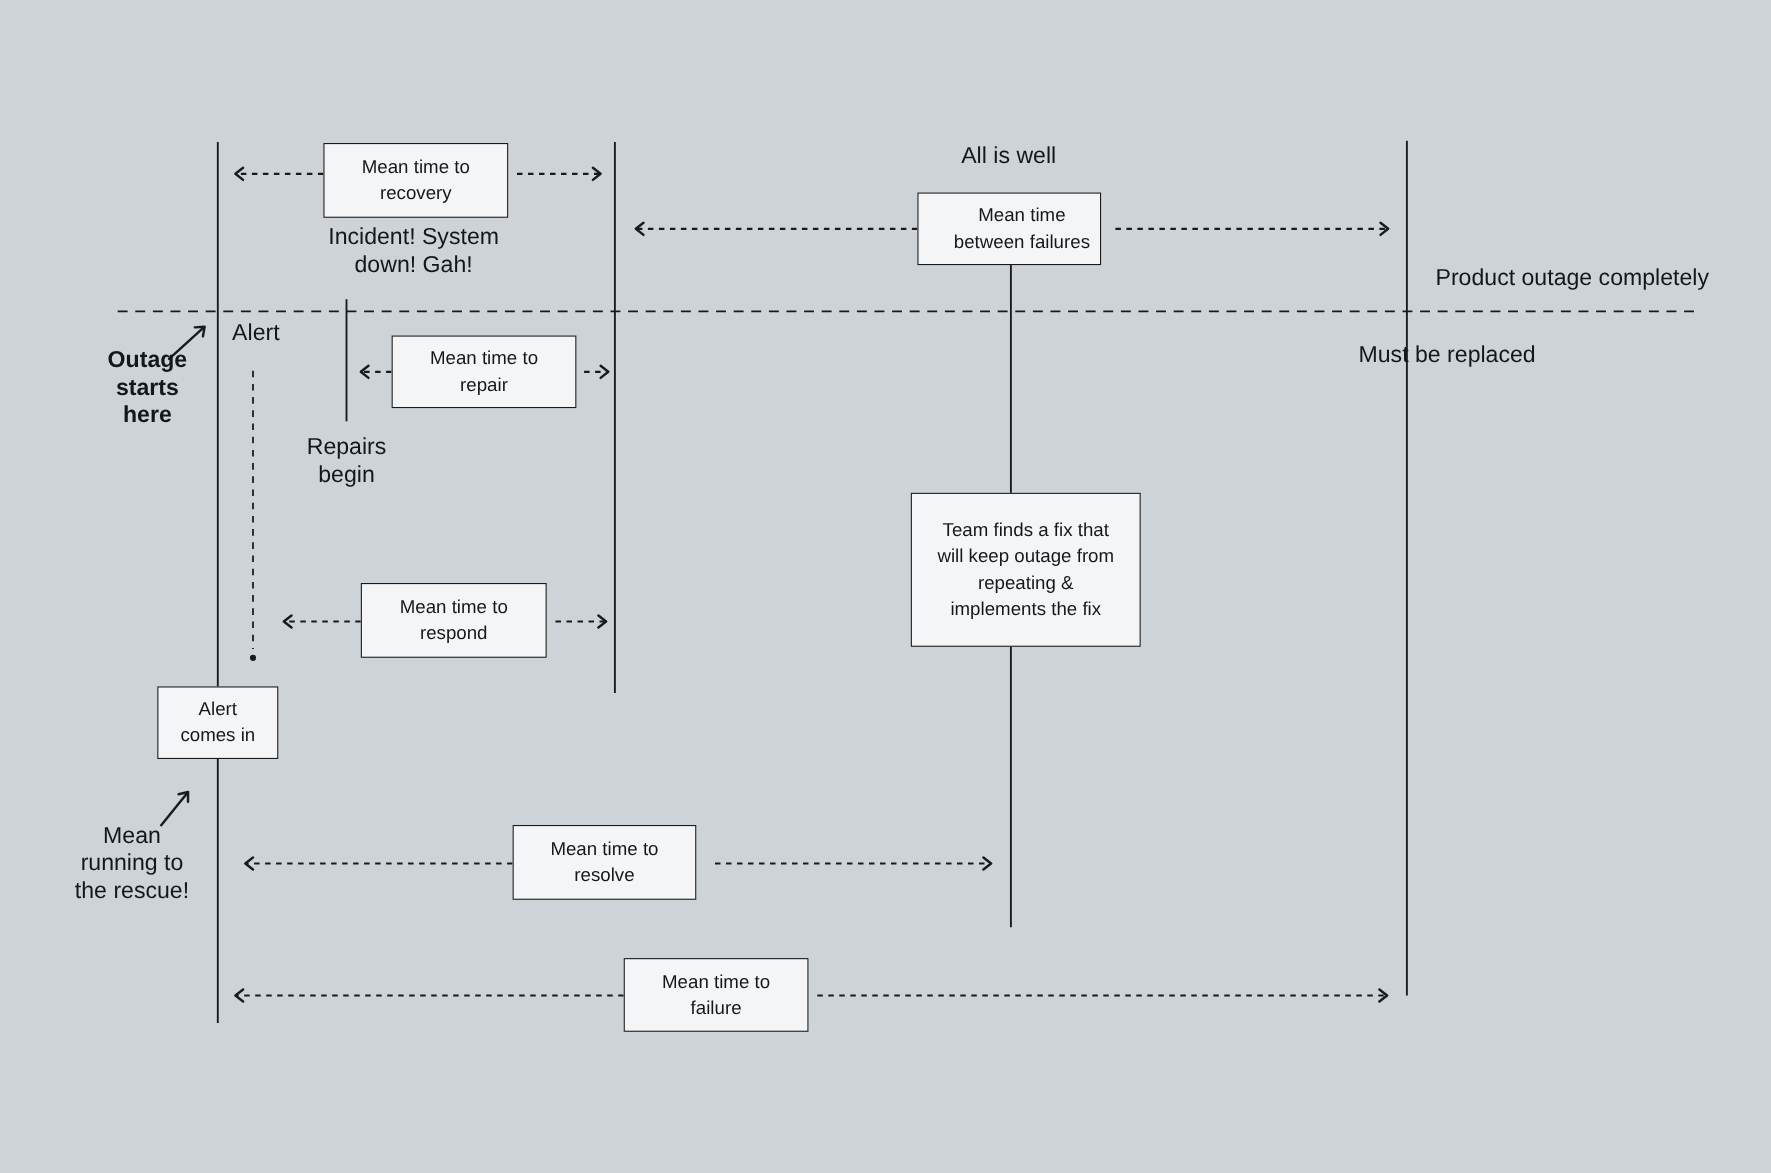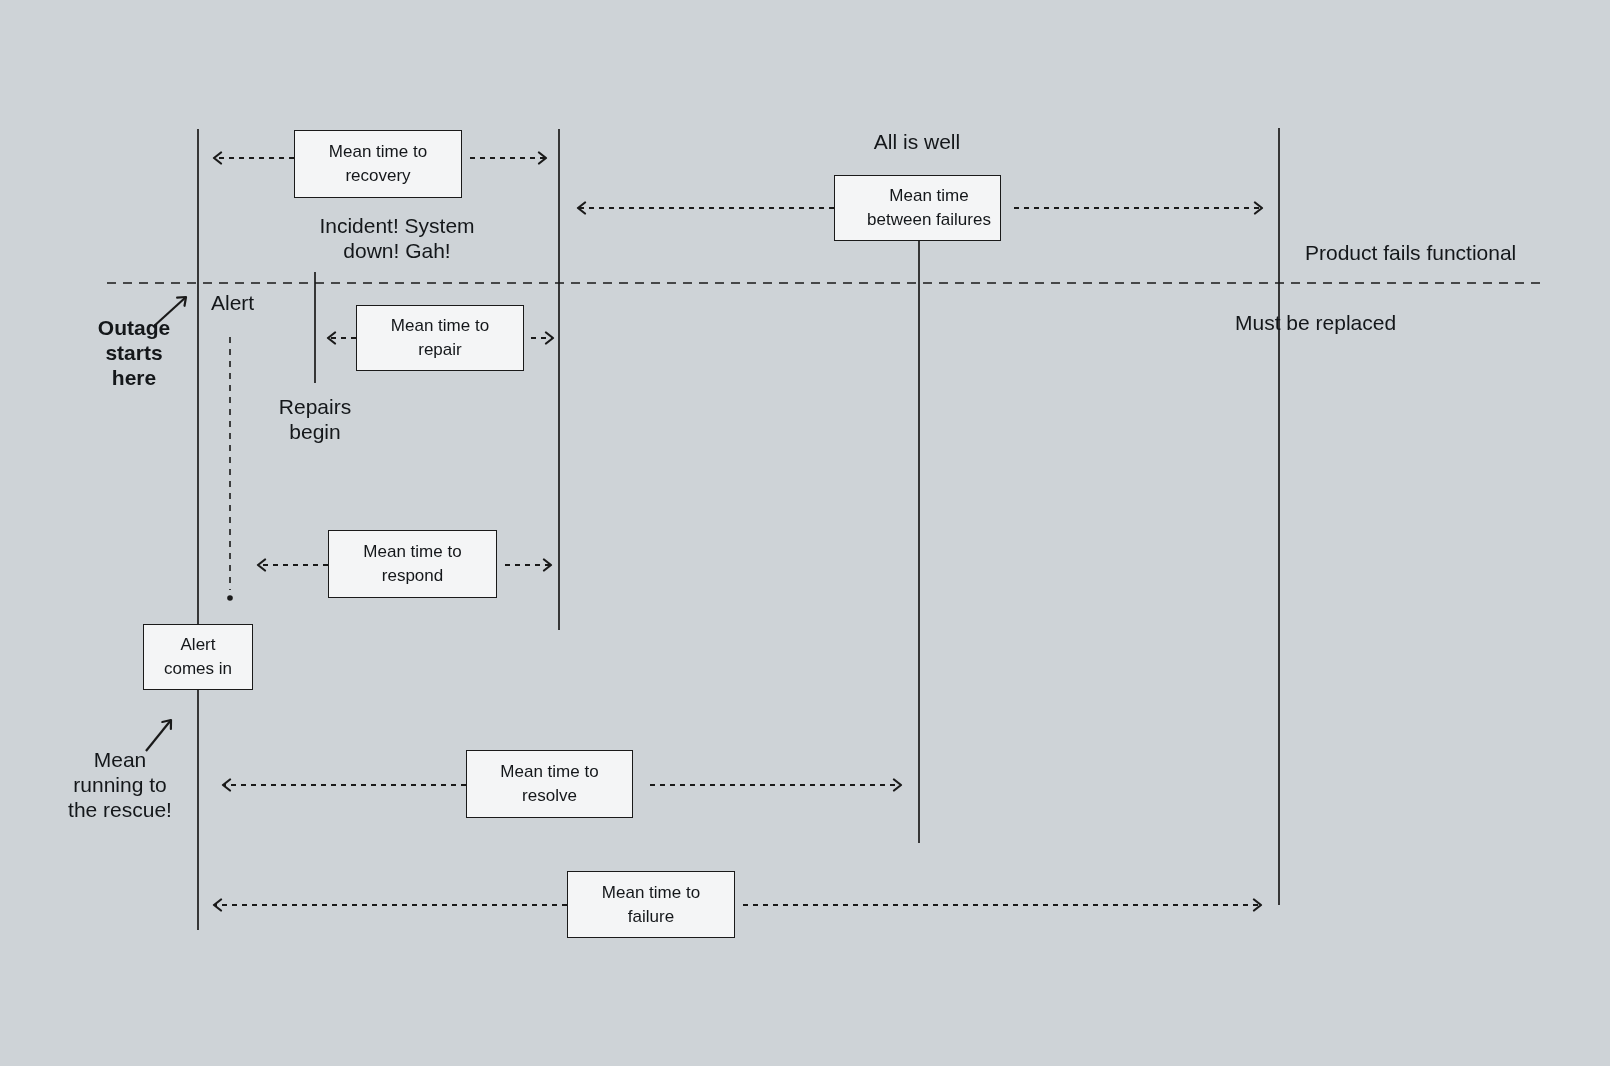--- a/index.html
+++ b/index.html
@@ -92,37 +92,43 @@
   <div class="box" style="left:328px;top:530px;width:169px;height:68px;">
     <span>Mean time to
 respond</span>
   </div>
 
   <div class="box" style="left:143px;top:624px;width:110px;height:66px;">
     <span>Alert
 comes in</span>
   </div>
 
+  <div class="box" style="left:828px;top:448px;width:209px;height:140px;">
+    <span>Team finds a fix that
+will keep outage from
+repeating &amp;
+implements the fix</span>
+  </div>
 
   <div class="box" style="left:466px;top:750px;width:167px;height:68px;">
     <span>Mean time to
 resolve</span>
   </div>
 
   <div class="box" style="left:567px;top:871px;width:168px;height:67px;">
     <span>Mean time to
 failure</span>
   </div>
 
   <div class="label centered" style="left:917px;top:129px;">All is well</div>
 
-  <div class="label centered" style="left:397px;top:203px;margin-top:10px;">Incident! System
+  <div class="label centered" style="left:376px;top:203px;">Incident! System
 down! Gah!</div>
 
-  <div class="label" style="left:1305px;top:240px;">Product fails functional</div>
+  <div class="label" style="left:1305px;top:240px;">Product outage completely</div>
 
   <div class="label" style="left:1235px;top:310px;">Must be replaced</div>
 
   <div class="label" style="left:211px;top:290px;">Alert</div>
 
   <div class="label centered" style="left:134px;top:315px;font-weight:bold;">Outage
 starts
 here</div>
 
   <div class="label centered" style="left:315px;top:394px;">Repairs

